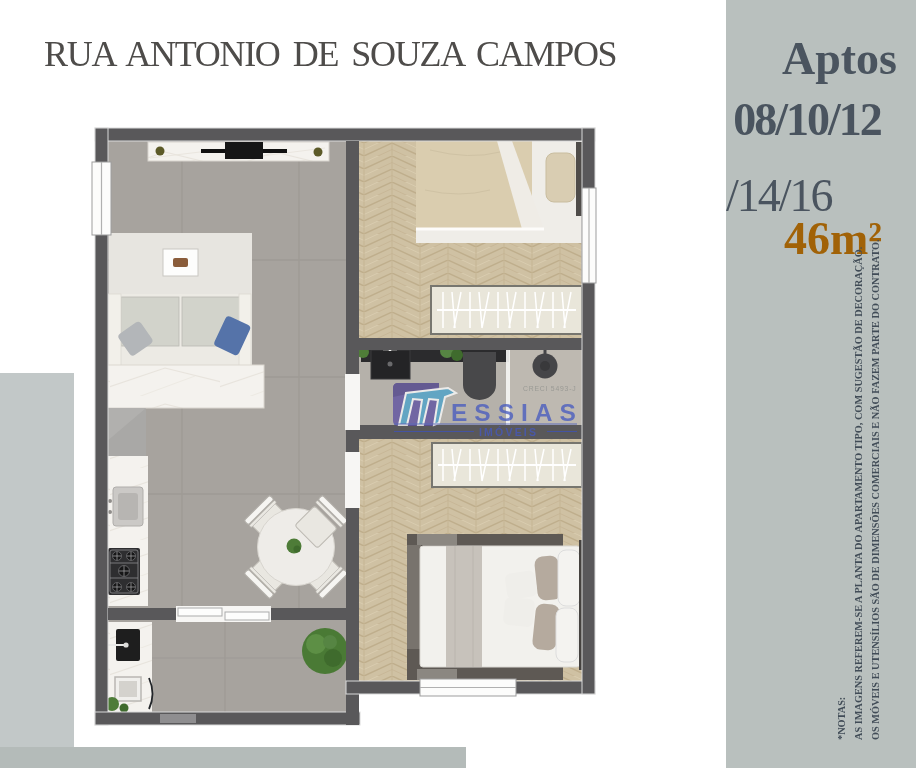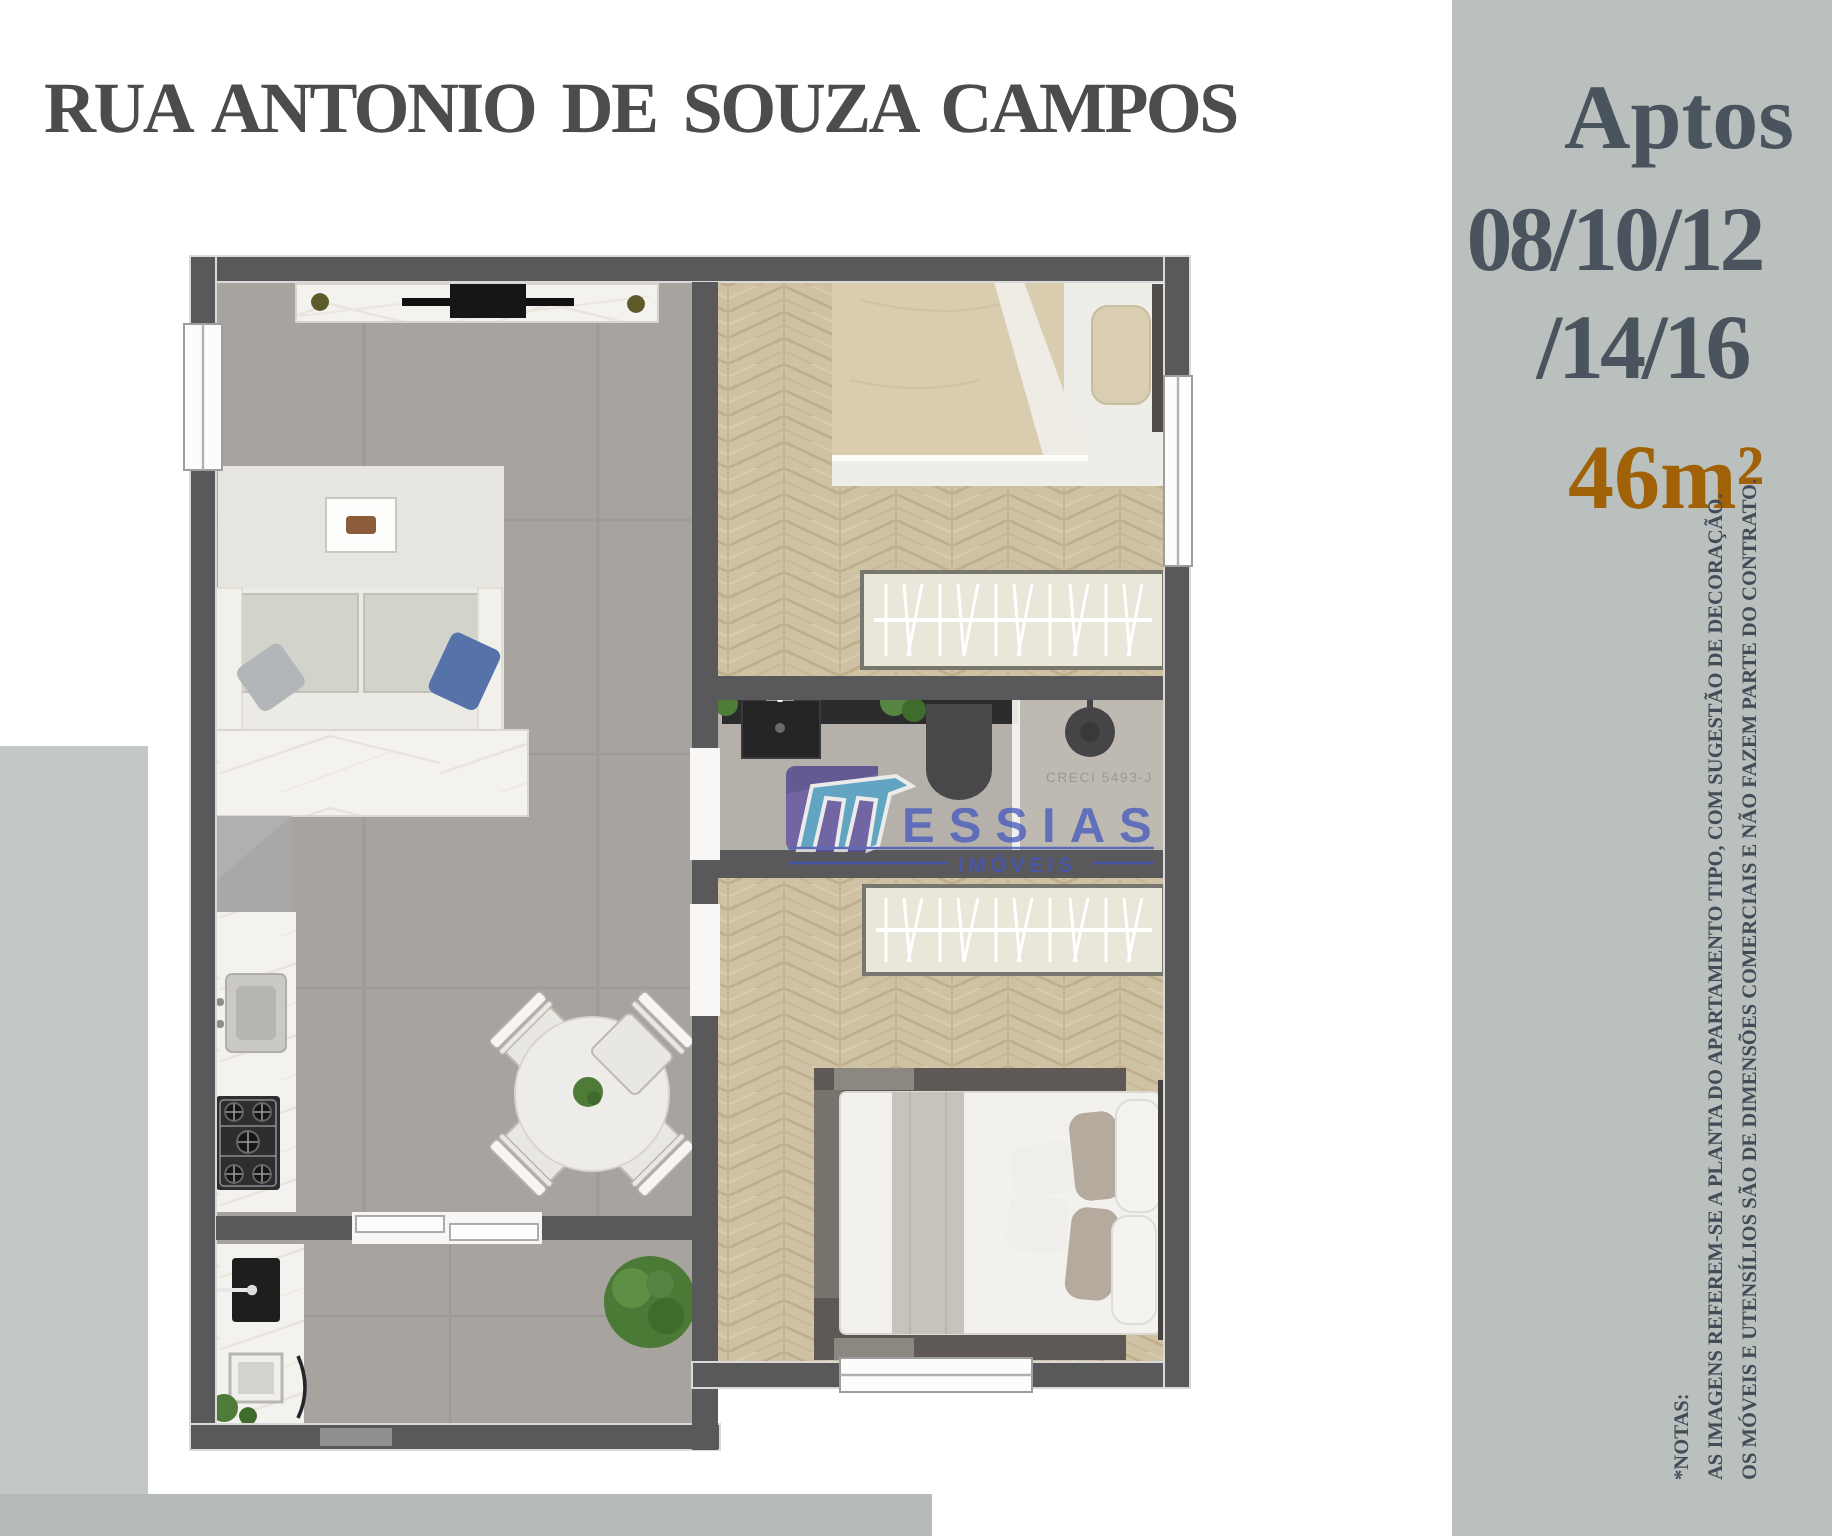--- a/index.html
+++ b/index.html
@@ -8,27 +8,27 @@
 </style>
 </head>
 <body>
 
 <div class="abs" style="left:0;top:373px;width:74px;height:395px;background:#c2c8c8;"></div>
 
 <div class="abs" style="left:0;top:747px;width:466px;height:21px;background:#b4bbb9;"></div>
 
 <div class="abs" style="left:726px;top:0;width:190px;height:768px;background:#b9c0be;"></div>
 
-<div class="abs" style="left:22px;top:33px;width:594px;font-weight:bold;font-size:36px;letter-spacing:-1.3px;word-spacing:5.5px;white-space:nowrap;color:#4e4c4a;">RUA ANTONIO DE SOUZA CAMPOS</div>
+<div class="abs" style="left:44px;top:33px;width:594px;font-weight:normal;font-size:36px;letter-spacing:-1.3px;word-spacing:5.5px;white-space:nowrap;color:#4e4c4a;">RUA ANTONIO DE SOUZA CAMPOS</div>
 
 <div class="abs" style="left:726px;top:32px;width:227px;text-align:center;font-weight:bold;font-size:46px;color:#4a545f;">Aptos</div>
 
 <div class="abs" style="left:726px;top:93px;width:162px;text-align:center;font-weight:bold;font-size:46px;letter-spacing:-2px;color:#4a545f;">08/10/12</div>
 
-<div class="abs" style="left:726px;top:147px;width:190px;text-align:center;font-weight:bold;font-size:46px;letter-spacing:-2px;color:#4a545f;">/14/16</div>
+<div class="abs" style="left:726px;top:169px;width:190px;font-weight:normal;font-size:46px;letter-spacing:-2px;color:#4a545f;">/14/16</div>
 
 <div class="abs" style="left:726px;top:212px;width:214px;text-align:center;font-weight:bold;font-size:46px;color:#a16207;">46m²</div>
 
 <div class="abs" style="left:833px;top:740px;width:488px;transform:rotate(-90deg);transform-origin:0 0;font-weight:bold;font-size:10.3px;line-height:17px;color:#414c57;white-space:nowrap;">*NOTAS:<br>AS IMAGENS REFEREM-SE A PLANTA DO APARTAMENTO TIPO, COM SUGESTÃO DE DECORAÇÃO.<br>OS MÓVEIS E UTENSÍLIOS SÃO DE DIMENSÕES COMERCIAIS E NÃO FAZEM PARTE DO CONTRATO.</div>
 
 <svg class="abs" style="left:0;top:0;" width="916" height="768" viewBox="0 0 916 768">
 <defs>
   <pattern id="herr" width="56" height="13" patternUnits="userSpaceOnUse">
     <rect width="56" height="13" fill="#cfc1a3"></rect>
     <path d="M0,0 L28,13 M28,13 L56,0" stroke="#bfae8c" stroke-width="1.4" fill="none"></path>

